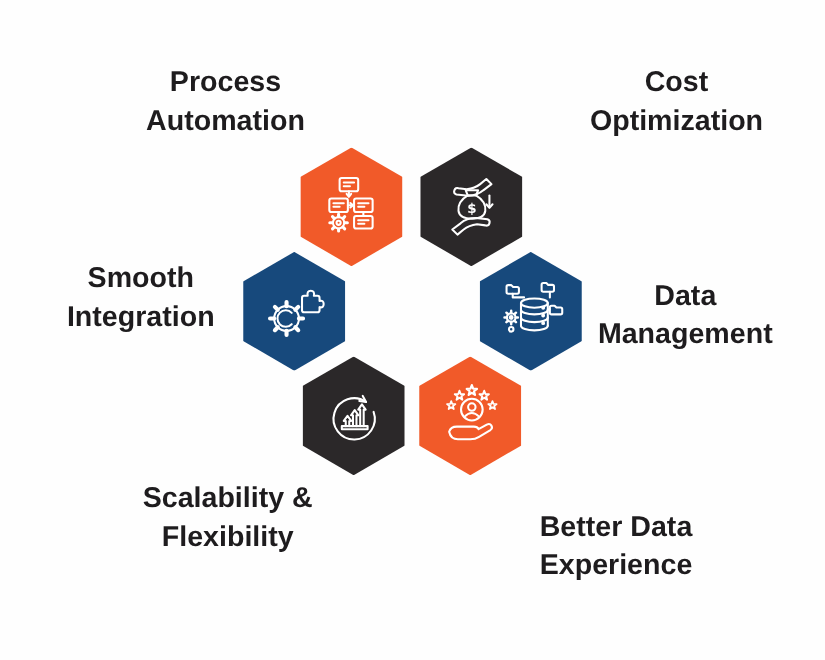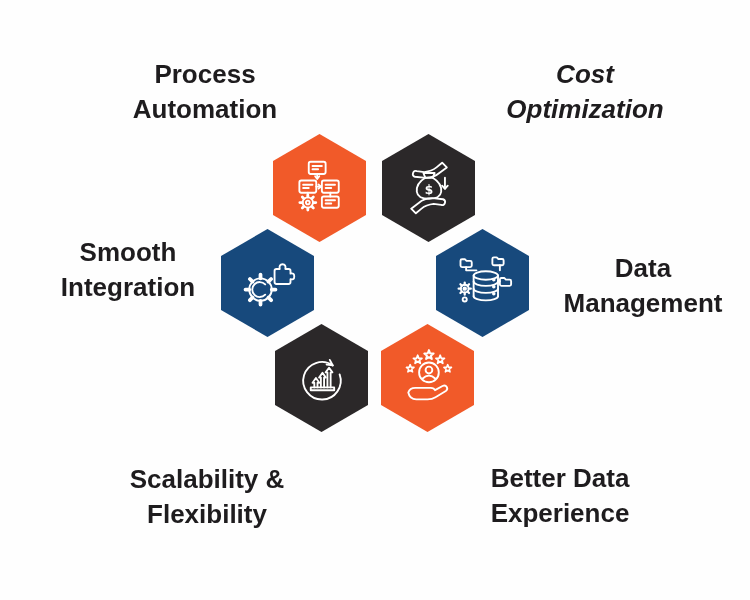--- a/index.html
+++ b/index.html
@@ -30,24 +30,24 @@
     width:60px;height:60px;fill:none;
     stroke:var(--icon_stroke);stroke-width:2;
     stroke-linecap:round;stroke-linejoin:round;
   }
   .label{
     position:absolute;width:200px;transform:translateX(-50%);
     text-align:center;font-weight:700;font-size:26px;line-height:35px;
     color:var(--text);
   }
   .label-pa{left:205px;top:57px;}
-  .label-co{left:585px;top:57px;font-style:italic;}
+  .label-co{left:615px;top:57px;}
   .label-si{left:128px;top:235px;}
-  .label-dm{left:643px;top:251px;}
-  .label-sf{left:207px;top:462px;}
+  .label-dm{left:623px;top:251px;}
+  .label-sf{left:207px;top:435px;}
   .label-bue{left:560px;top:461px;}
   .dollar{font-family:"DejaVu Sans", sans-serif;font-weight:bold;font-size:13px;}
 </style>
 </head>
 <body>
 
 <div class="stage">
 
   <div class="label label-pa">Process Automation</div>
   <div class="label label-co">Cost Optimization</div>

